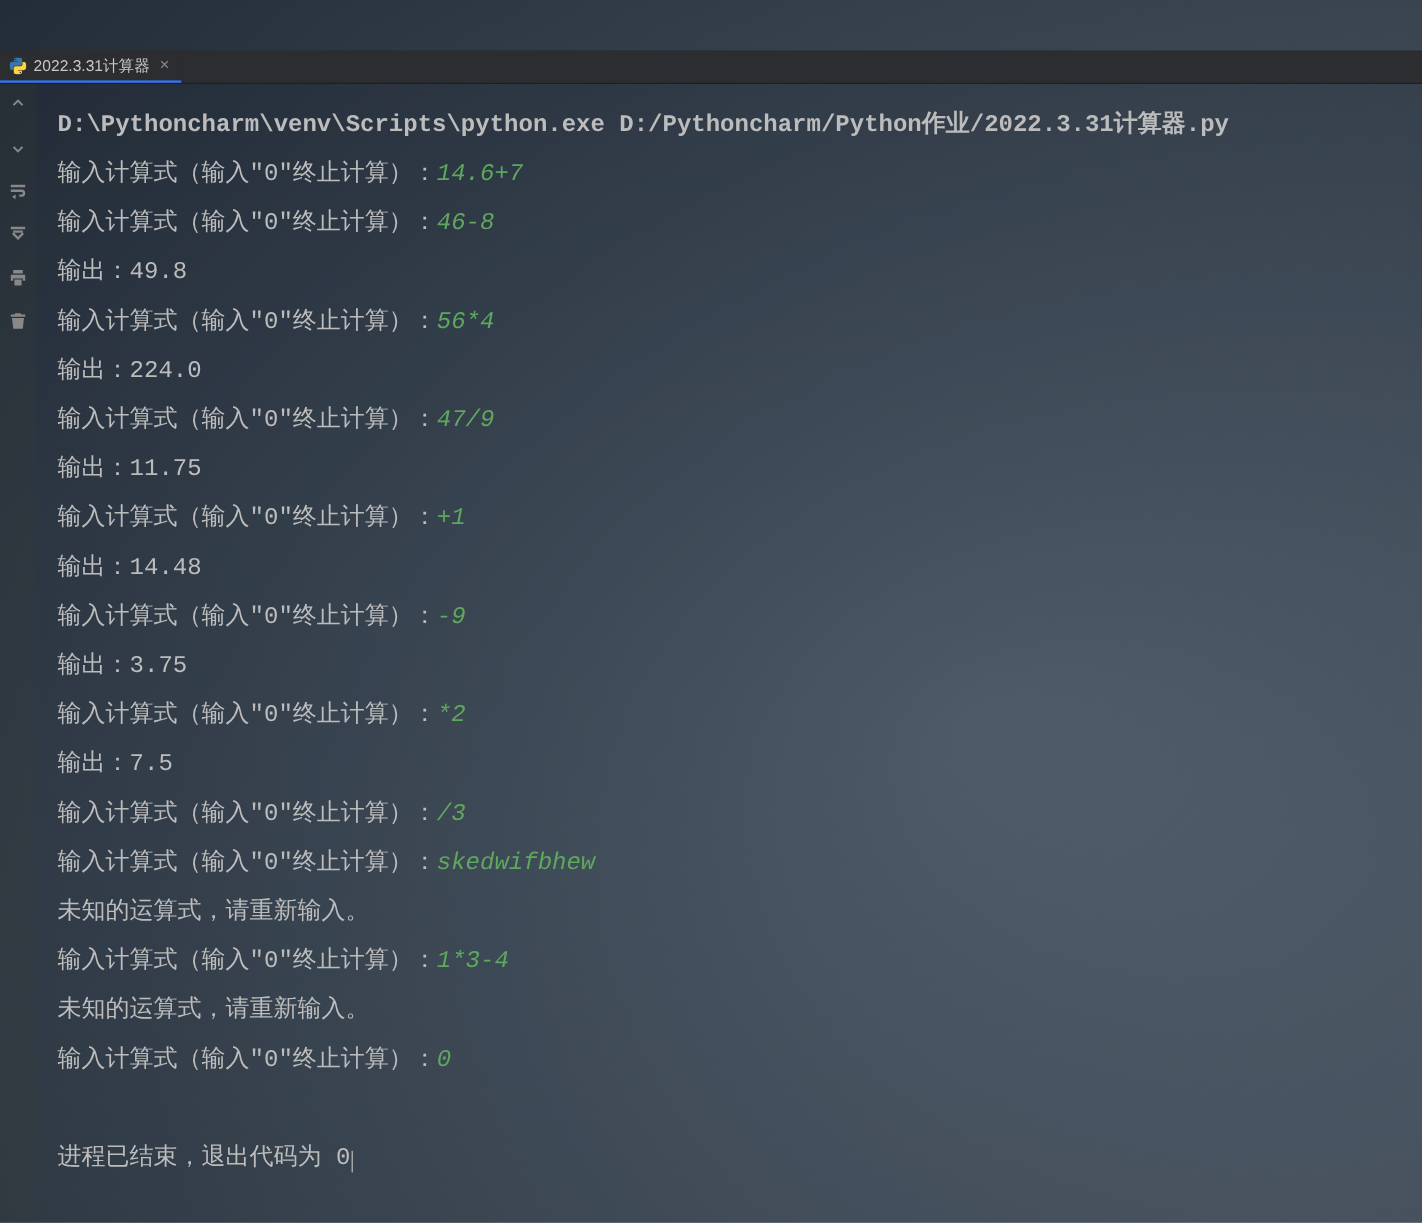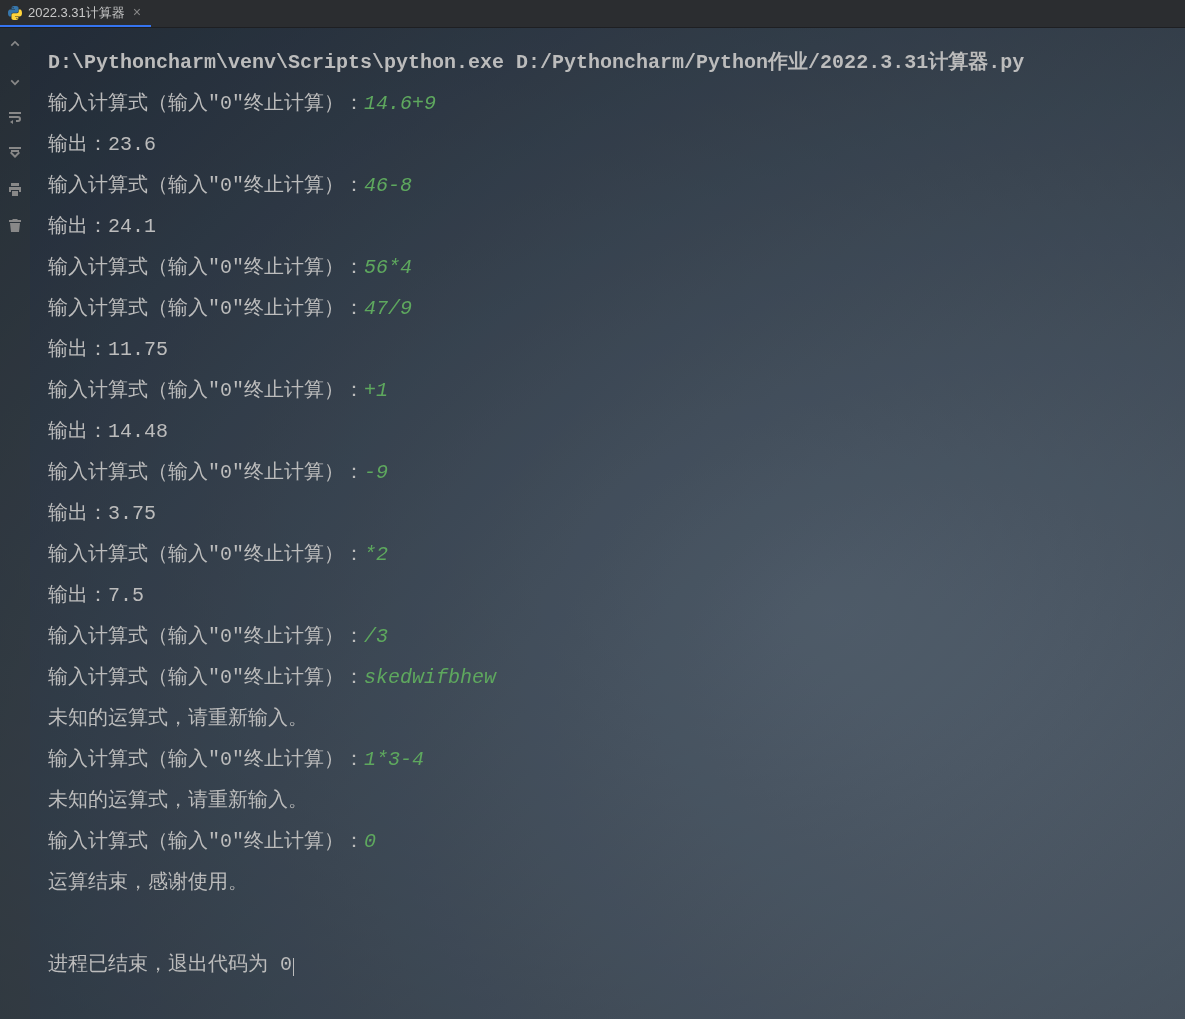--- a/index.html
+++ b/index.html
@@ -25,20 +25,21 @@
       pointer-events: none;
     }
     .tab-bar {
       height: 28px;
       background: #2b2d30;
       display: flex;
       align-items: center;
       border-bottom: 1px solid #1e1f22;
       position: relative;
       z-index: 2;
+      margin-top: 42px;
     }
     .tab {
       display: flex;
       align-items: center;
       height: 100%;
       padding: 0 8px;
       background: #2b2d30;
       border-bottom: 2px solid #3574f0;
       gap: 6px;
       cursor: pointer;
@@ -162,36 +163,35 @@
     </div>
     <div class="gutter-icon">
       <svg viewBox="0 0 16 16" width="16" height="16" fill="#888">
           <path d="M6 2h4l1 1h3v2H2V3h3zM3 6h10l-1 9H4z"></path>
         </svg>
     </div>
   </div>
 
   <div class="console" id="console">
     <div class="line cmd-line">D:\Pythoncharm\venv\Scripts\python.exe D:/Pythoncharm/Python作业/2022.3.31计算器.py</div>
-  <div class="line"><span class="prompt-text">输入计算式（输入"0"终止计算）：</span><span class="user-input">14.6+9</span></div>
-      <div class="line"><span class="prompt-text">输出：23.6</span></div>
+  <div class="line"><span class="prompt-text">输入计算式（输入"0"终止计算）：</span><span class="user-input">14.6+7</span></div>
       <div class="line"><span class="prompt-text">输入计算式（输入"0"终止计算）：</span><span class="user-input">46-8</span></div>
-      <div class="line"><span class="prompt-text">输出：24.1</span></div>
+      <div class="line"><span class="prompt-text">输出：49.8</span></div>
       <div class="line"><span class="prompt-text">输入计算式（输入"0"终止计算）：</span><span class="user-input">56*4</span></div>
+      <div class="line"><span class="prompt-text">输出：224.0</span></div>
       <div class="line"><span class="prompt-text">输入计算式（输入"0"终止计算）：</span><span class="user-input">47/9</span></div>
       <div class="line"><span class="prompt-text">输出：11.75</span></div>
       <div class="line"><span class="prompt-text">输入计算式（输入"0"终止计算）：</span><span class="user-input">+1</span></div>
       <div class="line"><span class="prompt-text">输出：14.48</span></div>
       <div class="line"><span class="prompt-text">输入计算式（输入"0"终止计算）：</span><span class="user-input">-9</span></div>
       <div class="line"><span class="prompt-text">输出：3.75</span></div>
       <div class="line"><span class="prompt-text">输入计算式（输入"0"终止计算）：</span><span class="user-input">*2</span></div>
       <div class="line"><span class="prompt-text">输出：7.5</span></div>
       <div class="line"><span class="prompt-text">输入计算式（输入"0"终止计算）：</span><span class="user-input">/3</span></div>
       <div class="line"><span class="prompt-text">输入计算式（输入"0"终止计算）：</span><span class="user-input">skedwifbhew</span></div>
       <div class="line"><span class="prompt-text">未知的运算式，请重新输入。</span></div>
       <div class="line"><span class="prompt-text">输入计算式（输入"0"终止计算）：</span><span class="user-input">1*3-4</span></div>
       <div class="line"><span class="prompt-text">未知的运算式，请重新输入。</span></div>
       <div class="line"><span class="prompt-text">输入计算式（输入"0"终止计算）：</span><span class="user-input">0</span></div>
-      <div class="line"><span class="prompt-text">运算结束，感谢使用。</span></div>
       <div class="line">&nbsp;</div>
       <div class="line"><span class="prompt-text">进程已结束，退出代码为 0</span><span class="cursor"></span></div>
     </div>
 </div>
 
 </body></html>

